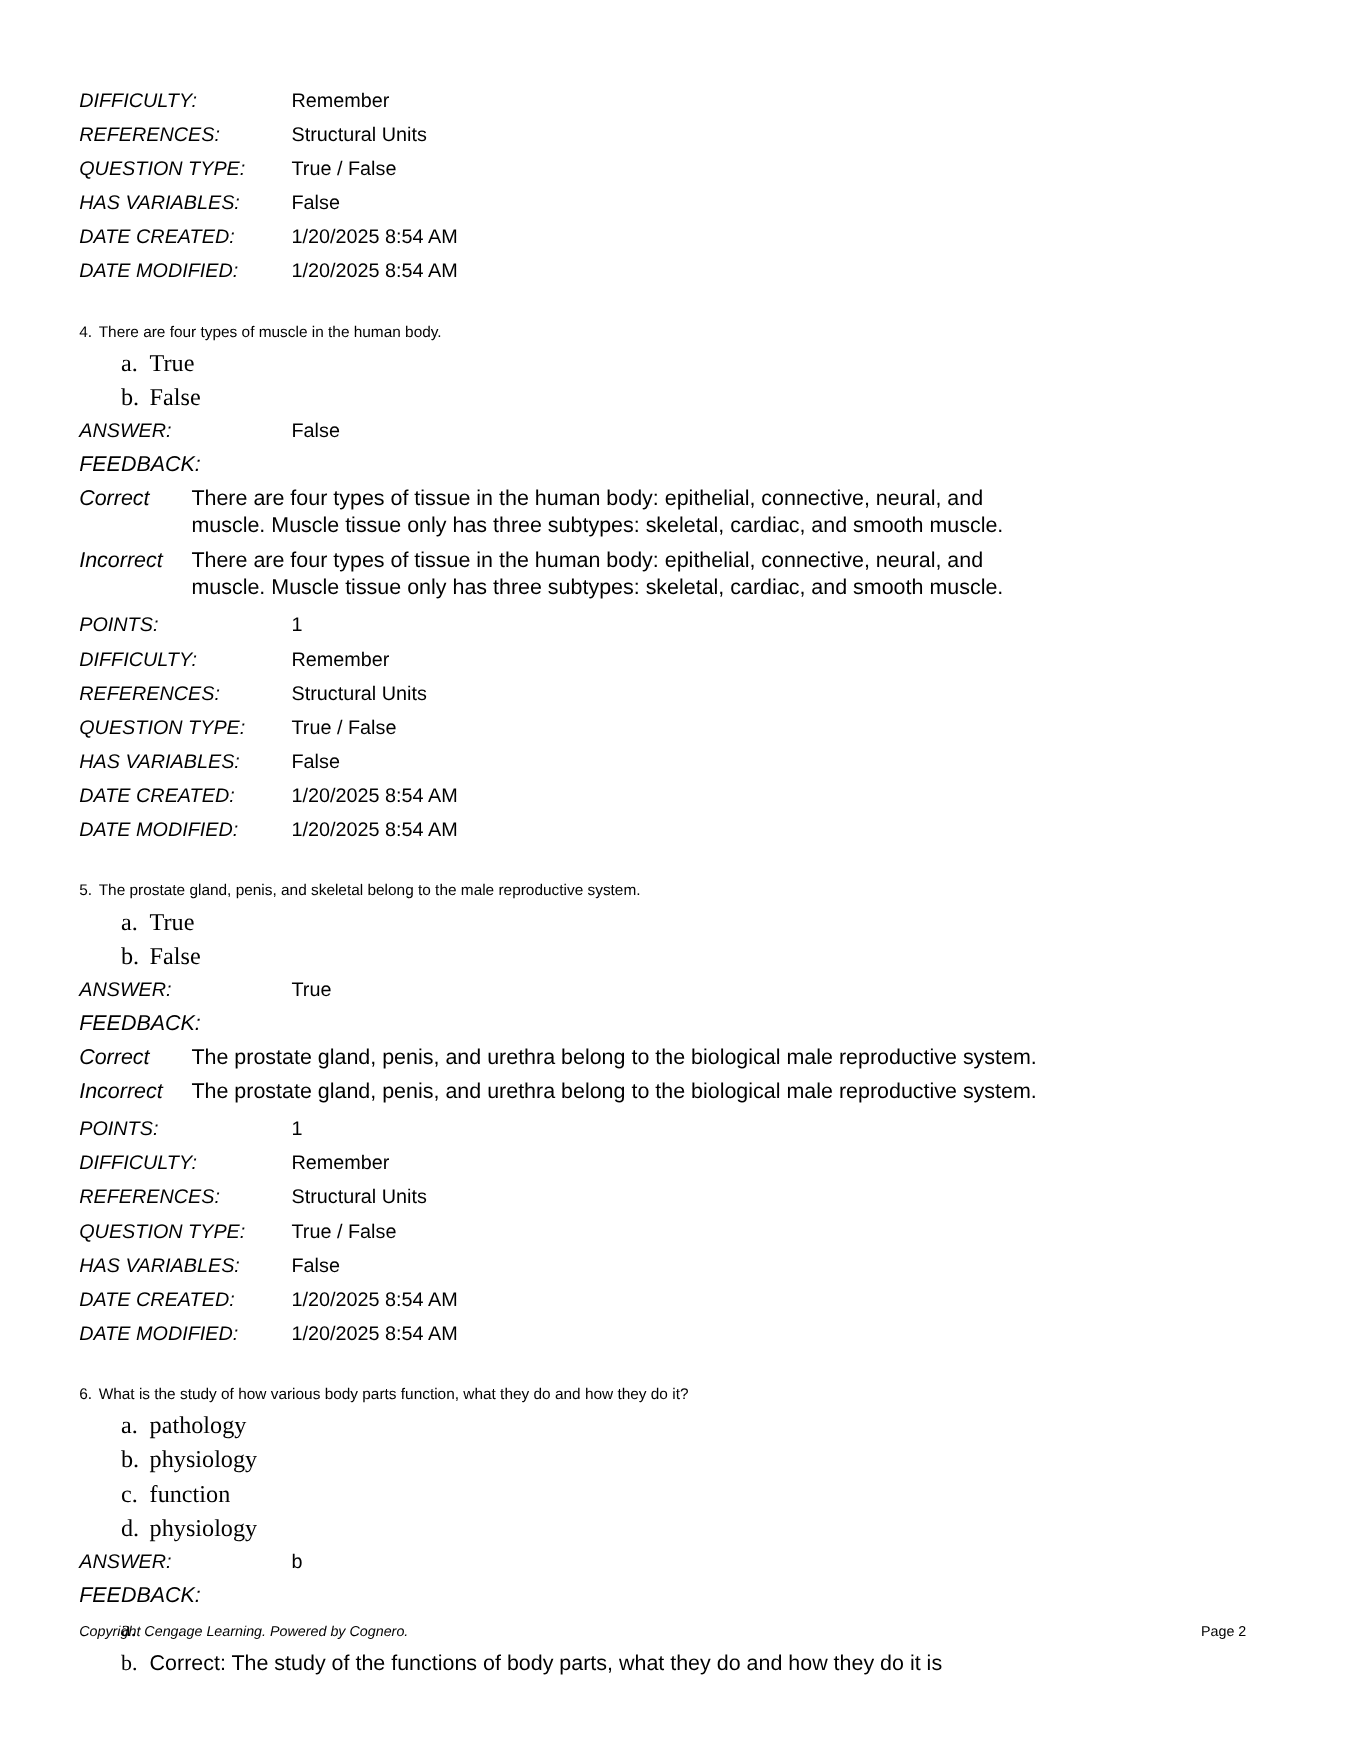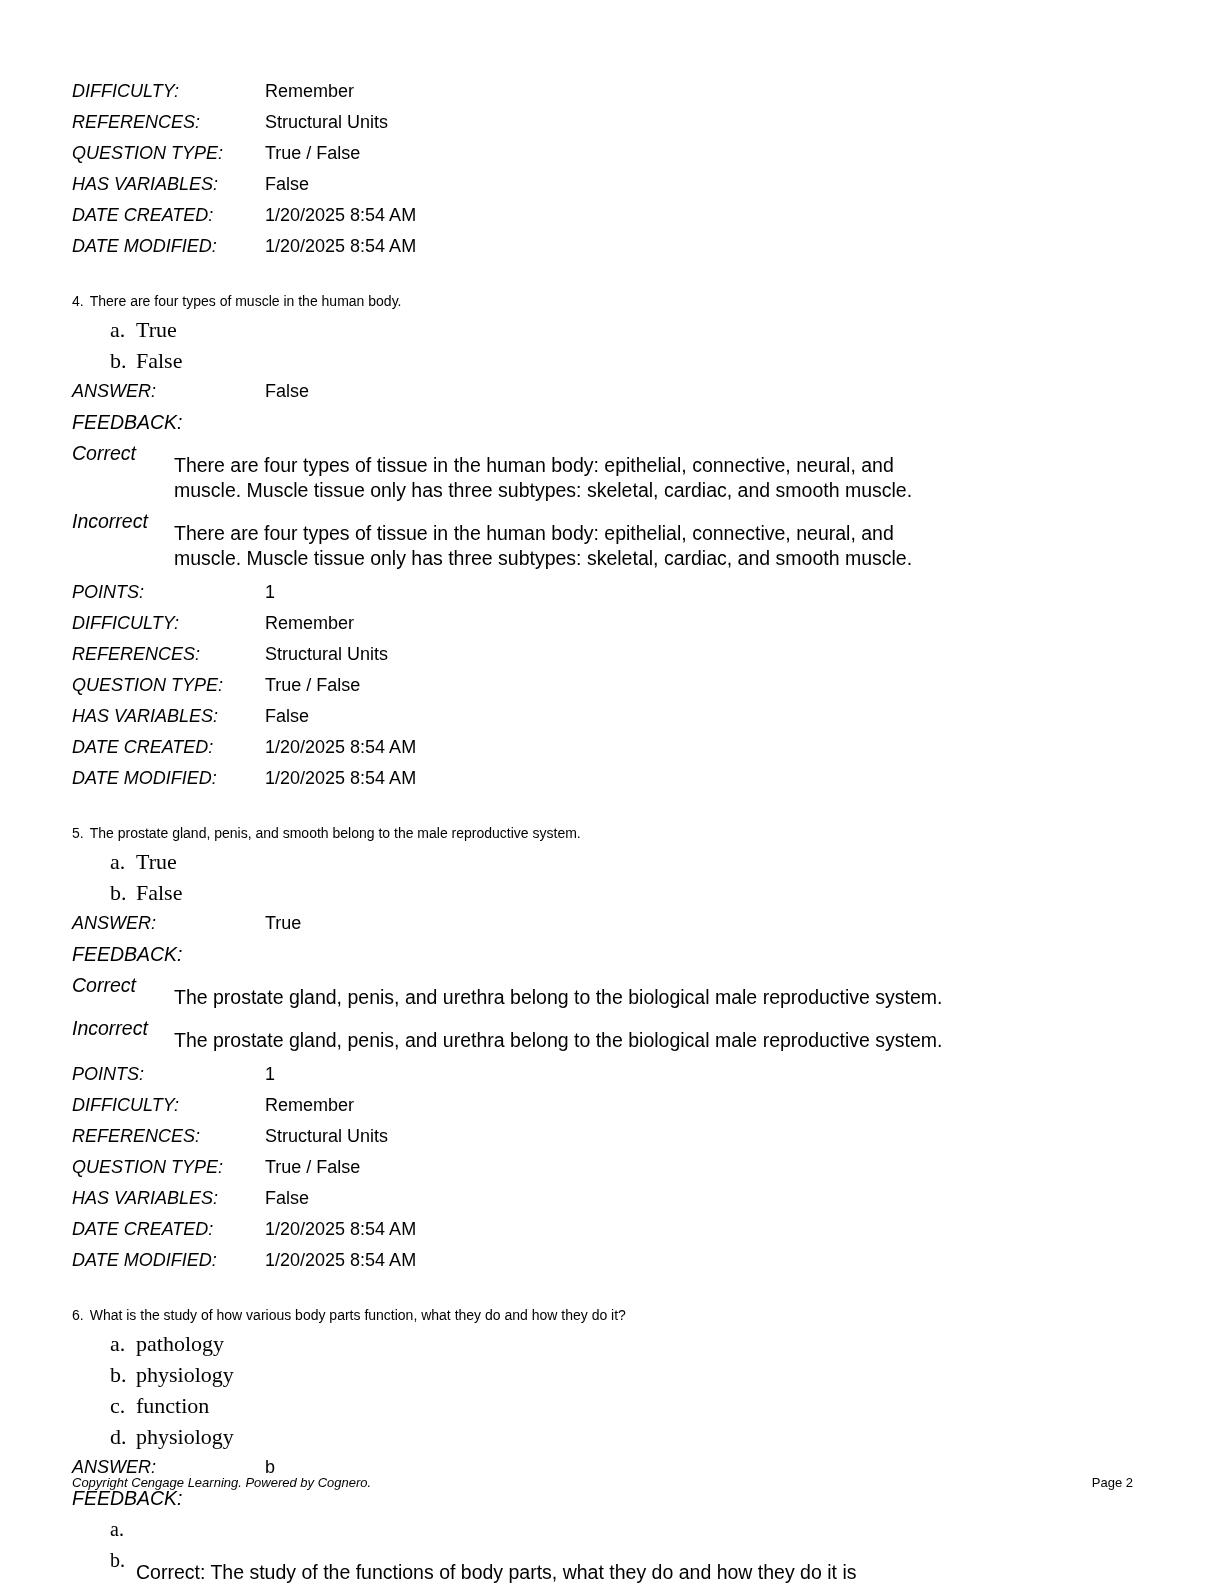--- a/index.html
+++ b/index.html
@@ -24,21 +24,21 @@
   .option { display:flex; margin-left:38px; line-height:31px;
             font-family:"Liberation Serif", serif; font-size:22px; }
   .opt-letter { width:26px; flex:none; }
 
   
   .fb-row { display:flex; font-size:19.5px; line-height:25px;flex-direction:column; }
   .fb-row .m-label { line-height:31px; }
   .fb-items { width:880px; padding-top:3px; }
   .fb-item { display:flex; margin-bottom:6px;gap:15px; }
   .fb-tag { width:87px; flex:none; font-style:italic; }
-  .fb-text { width:780px;margin-top:12px; }
+  .fb-text { width:780px; }
 
   
   .fb-item-lettered { display:flex; padding-left:38px; margin-bottom:6px; }
   .fb-letter { width:26px; flex:none; font-family:"Liberation Serif", serif; font-size:20px; }
 
   .footer { position:absolute; left:72px; right:91px; top:1475px;
             display:flex; justify-content:space-between; font-size:13px; }
   .footer .copy { font-style:italic; }
   .footer .pageno { font-style:normal; }
 </style>
@@ -130,21 +130,21 @@
       </div>
       <div class="meta-row">
         <span class="m-label">DATE MODIFIED:</span>
         <span class="m-value">1/20/2025 8:54 AM</span>
       </div>
     </div>
   </section>
 
   <section class="question-block">
     <div class="stem">
-      <span class="q-num">5.</span><span>The prostate gland, penis, and smooth belong to the male reproductive system.</span>
+      <span class="q-num">5.</span><span>The prostate gland, penis, and skeletal belong to the male reproductive system.</span>
     </div>
     <div class="option">
       <span class="opt-letter">a.</span>
       <span>True</span>
     </div>
     <div class="option">
       <span class="opt-letter">b.</span>
       <span>False</span>
     </div>
     <div class="meta-row">

